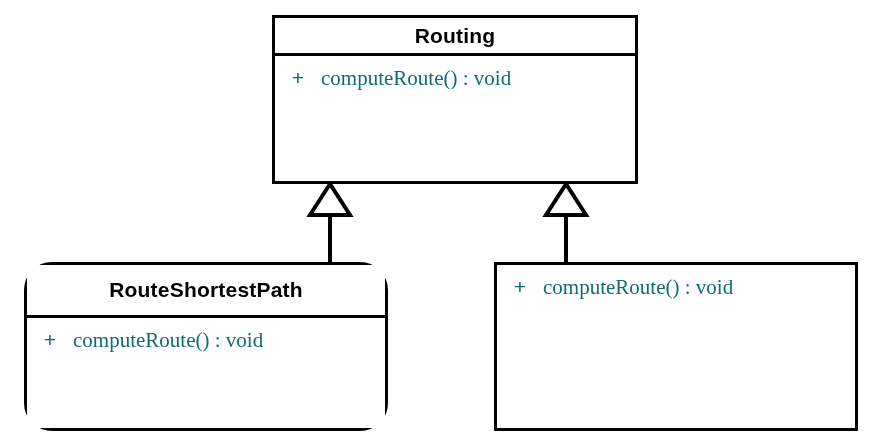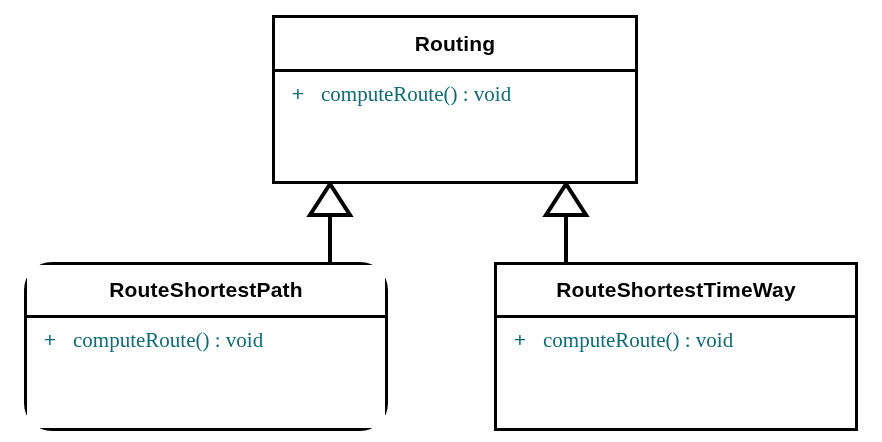--- a/index.html
+++ b/index.html
@@ -66,21 +66,21 @@
     font-family: Liberation Serif, serif;
   }
 
   
   #class-routing {
     left: 272px;
     top: 15px;
     width: 366px;
     height: 169px;
   }
-  #class-routing .class-title-row { height: 54px; justify-content: center; }
+  #class-routing .class-title-row { height: 38px; justify-content: center; }
 
   
   #class-routeshortestpath {
     left: 24px;
     top: 262px;
     width: 364px;
     height: 169px;
     border-radius: 28px;
   }
   #class-routeshortestpath .class-title-row { height: 53px; }
@@ -140,23 +140,20 @@
     </div>
     <div class="class-members">
       <div class="member-row">
         <span class="member-visibility">+</span>
         <span class="member-signature">computeRoute() : void</span>
       </div>
     </div>
   </div>
 
   <div class="uml-class" id="class-routeshortesttimeway">
-    <div class="class-title-row">
-      <span class="class-title">RouteShortestTimeWay</span>
-    </div>
     <div class="class-members">
       <div class="member-row">
         <span class="member-visibility">+</span>
         <span class="member-signature">computeRoute() : void</span>
       </div>
     </div>
   </div>
 
 </div>
 

